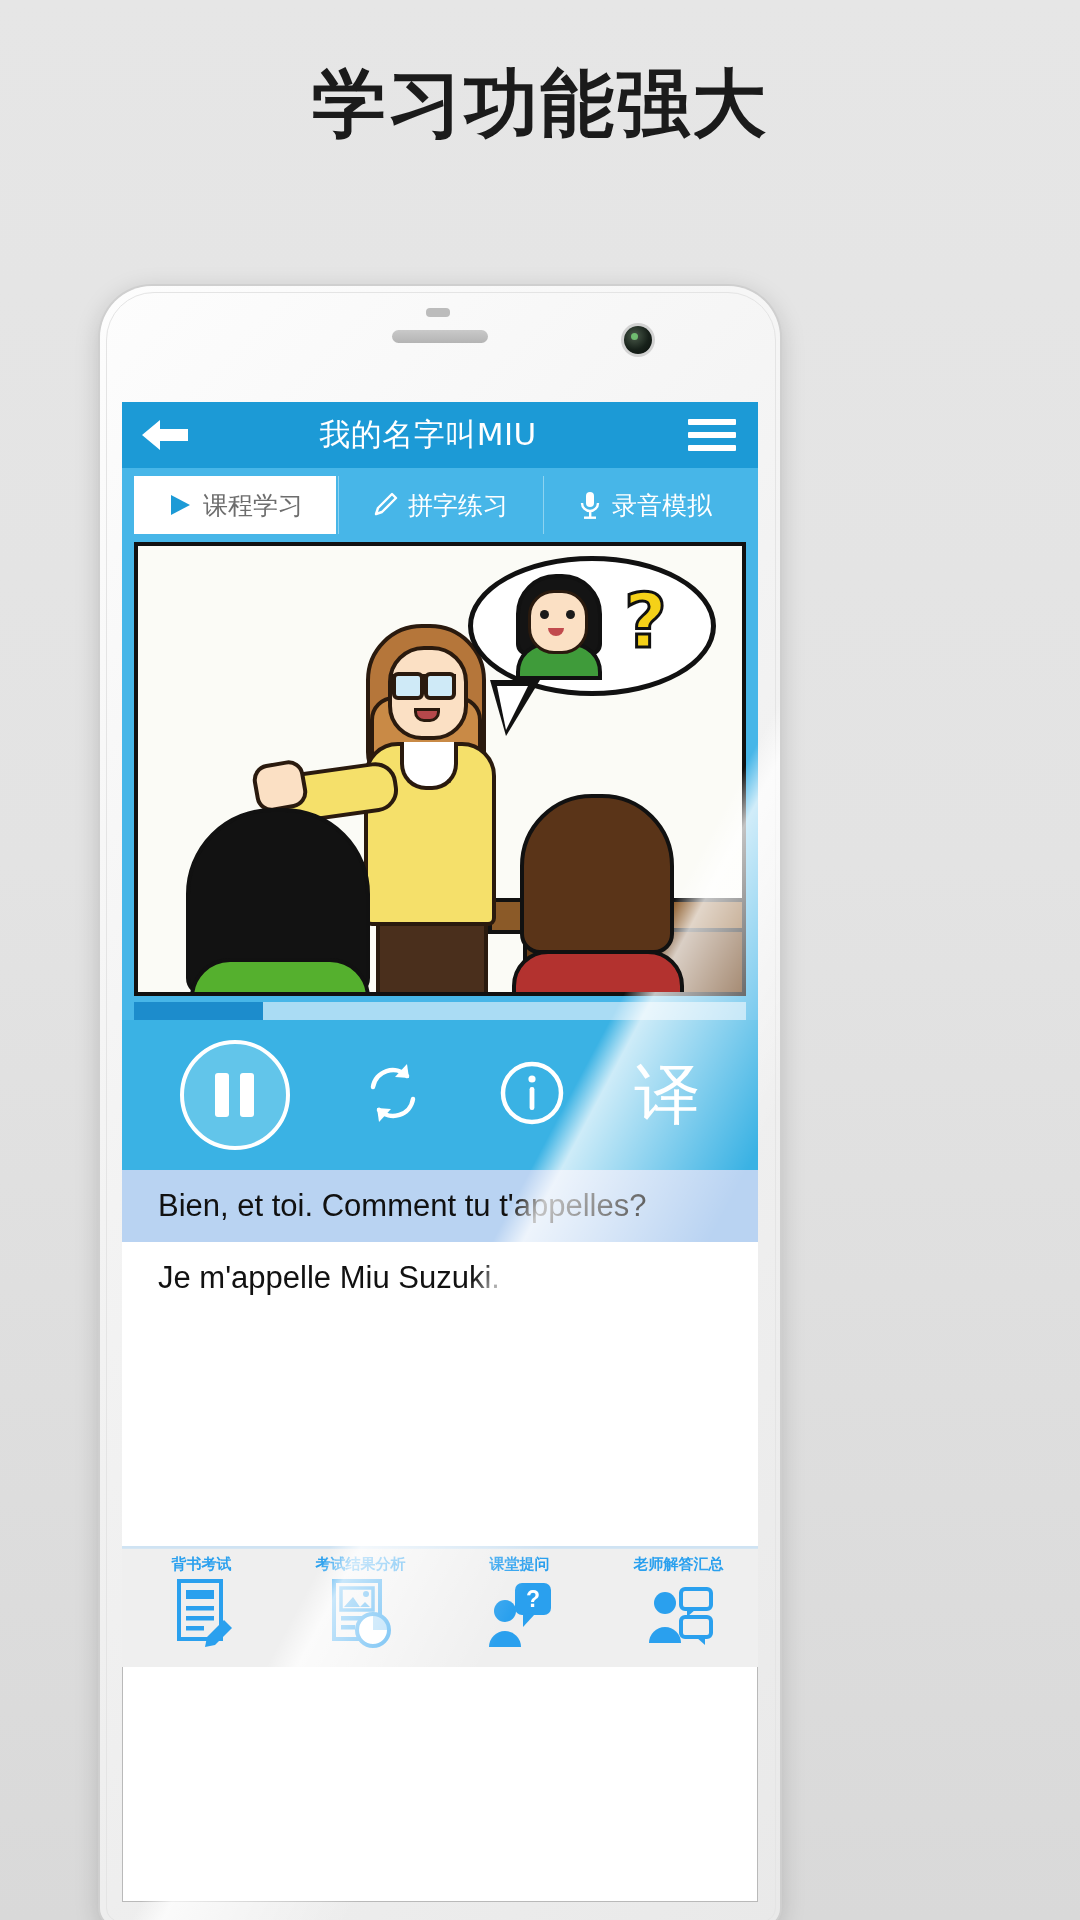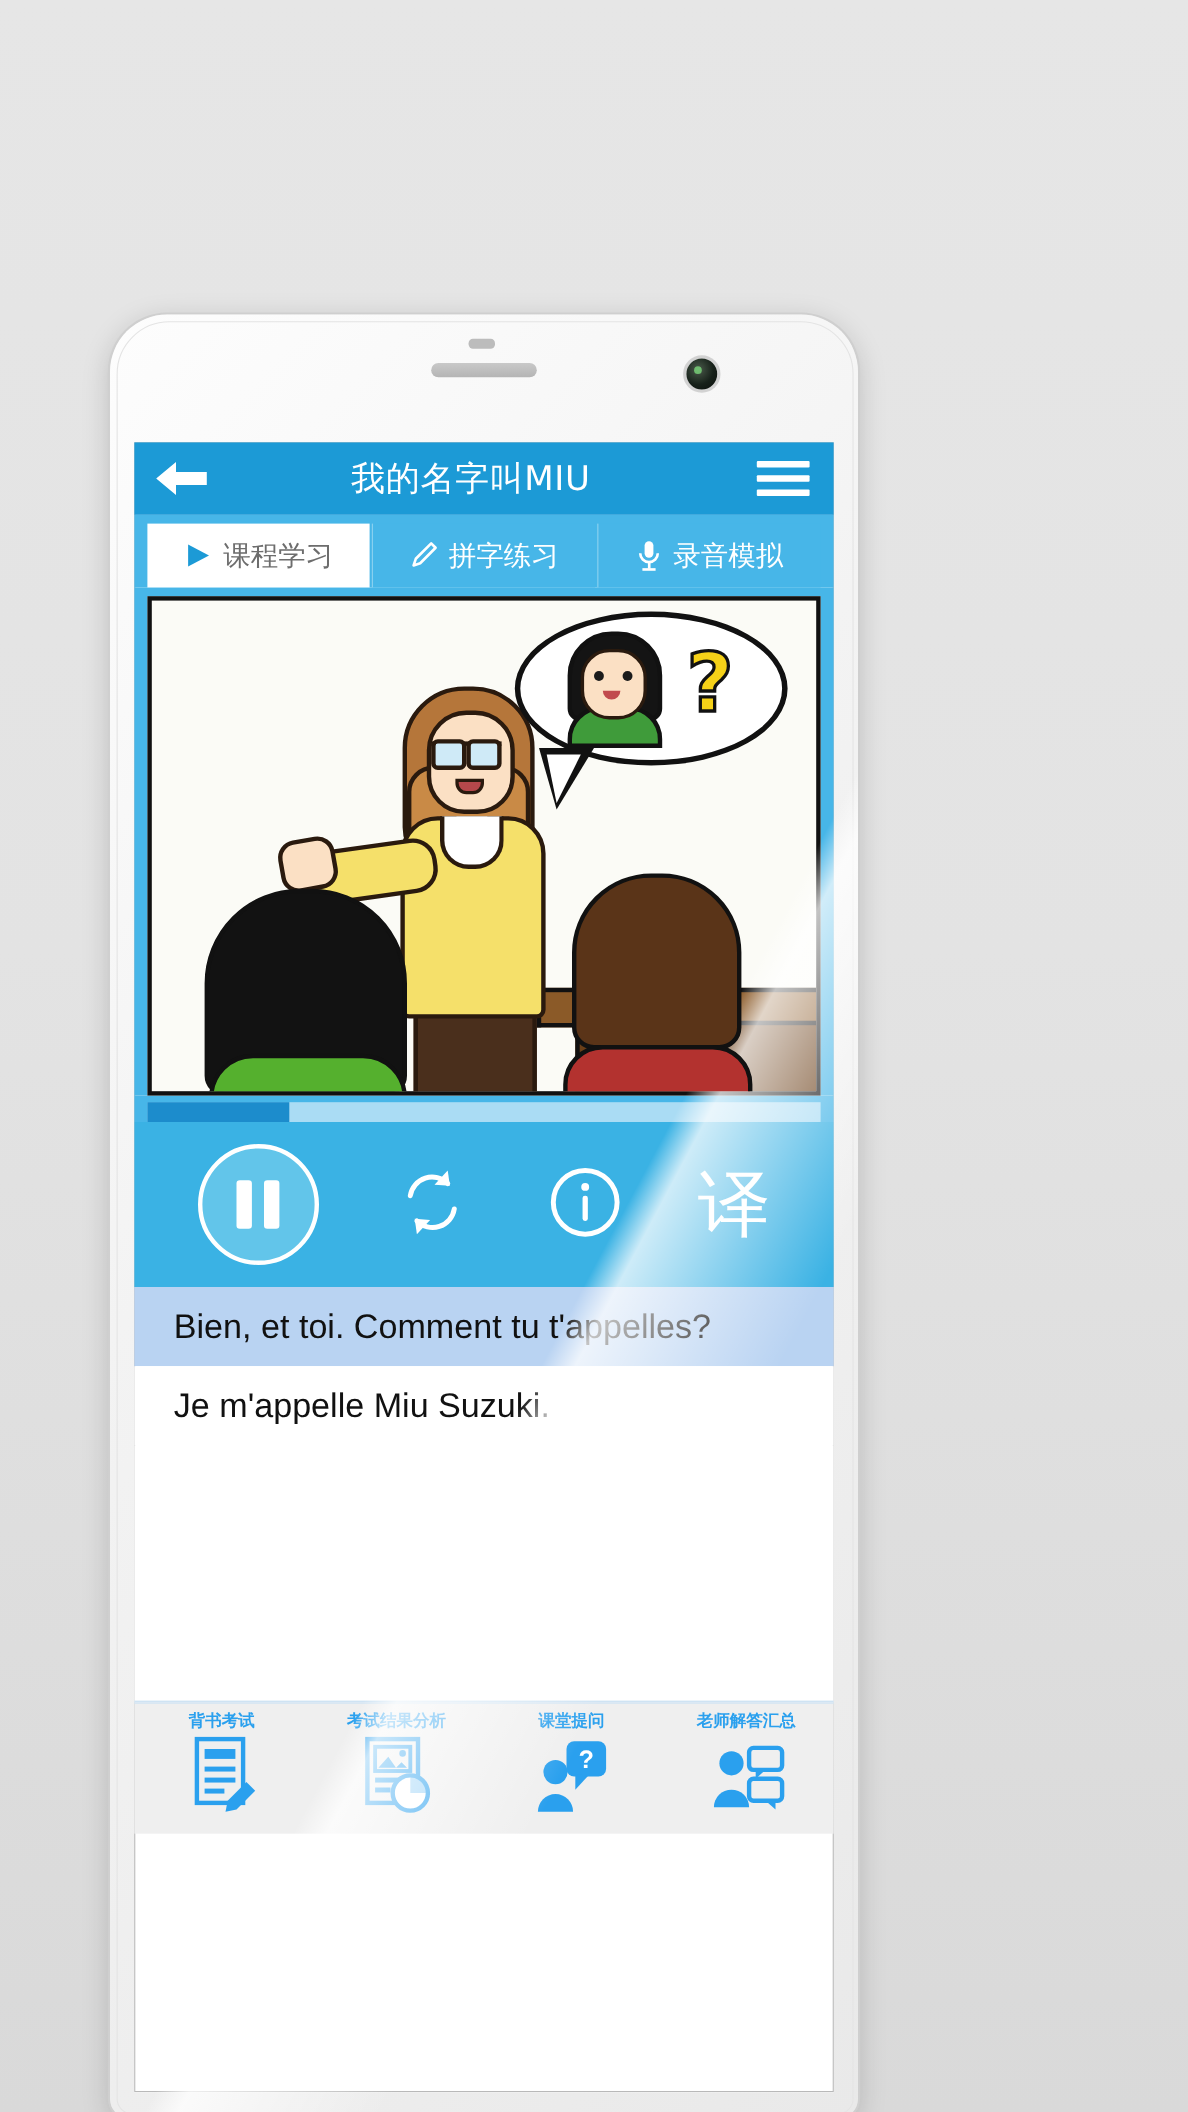--- a/index.html
+++ b/index.html
@@ -200,20 +200,21 @@
   }
   .bb-item{flex:1;display:flex;flex-direction:column;align-items:center;padding-top:6px;gap:2px;}
   .bb-label{color:#2aa0ee;font-size:15px;font-weight:bold;
     font-family:"DejaVu Sans","Liberation Sans",sans-serif;}
   .bb-ico{height:74px;display:flex;align-items:center;justify-content:center;}
 </style>
 </head>
 <body>
 
 <div class="headline">
+  <span class="l2">学习功能强大</span>
 </div>
 
 <div class="phone">
   <div class="phone-inner-edge"></div>
   <div class="sensor"></div>
   <div class="speaker"></div>
   <div class="camera"></div>
 
   <div class="screen">
 

